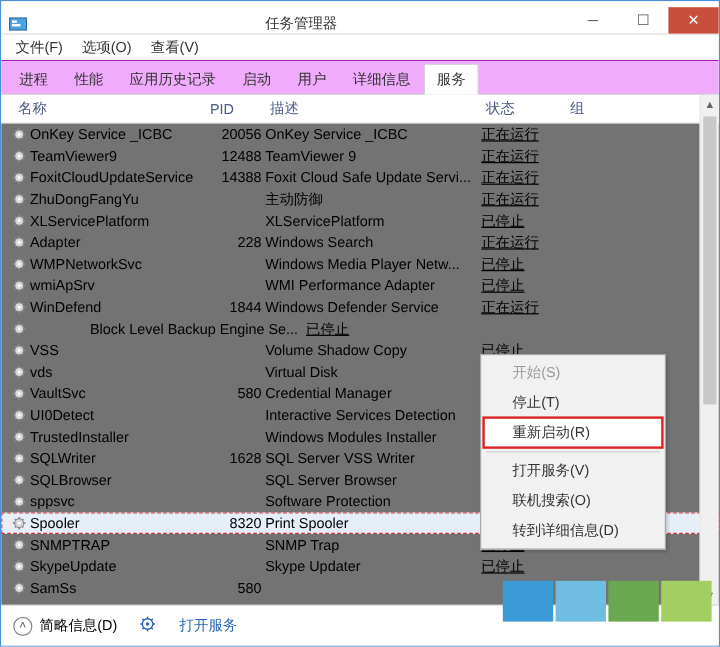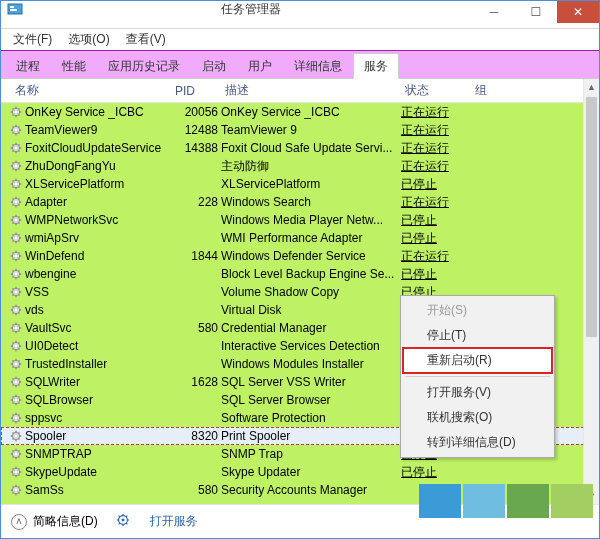--- a/index.html
+++ b/index.html
@@ -1,36 +1,36 @@
 <!DOCTYPE html>
 <html><head>
 <meta charset="utf-8">
 <style>
 * { margin: 0; padding: 0; box-sizing: border-box; font-family: "Microsoft YaHei", "Segoe UI", Tahoma, sans-serif; font-size: 12px; }
 body { background: #fff; }
 .window { width: 600px; height: 539px; background: #fff; border: 1px solid #4a90d9; position: relative; overflow: hidden; }
-.titlebar { height: 28px; background: #fff; display: flex; align-items: flex-start; border-bottom: 1px solid #d8d8d8; }
+.titlebar { height: 28px; background: #fff; display: flex; align-items: flex-end; border-bottom: 1px solid #d8d8d8; }
 .title-icon { width: 16px; height: 16px; margin: 0 6px; display: inline-flex; align-items: center; justify-content: center; }
 .title-text { flex: 1; text-align: center; font-size: 12px; color: #333; }
 .win-controls { display: flex; }
 .win-btn { width: 42px; height: 22px; display: flex; align-items: center; justify-content: center; color: #555; }
 .win-btn.close { background: #c94f3d; color: #fff; }
 .menubar { height: 22px; display: flex; align-items: center; padding: 0 6px; gap: 4px; border-bottom: 1px solid #a21caf; background: #fff; }
 .menubar span { padding: 2px 6px; color: #333; }
 .tabbar { height: 28px; display: flex; align-items: end; background: #f0abfc; border-bottom: 1px solid #ccc; padding-left: 4px; }
 .tab { padding: 4px 10px 3px 10px; border: 1px solid transparent; color: #333; position: relative; top: 1px; }
 .tab.active { border: 1px solid #ccc; border-bottom: 1px solid #fff; background: #fff; border-radius: 2px 2px 0 0; }
 .header-row { height: 24px; display: flex; align-items: center; border-bottom: 1px solid #e5e5e5; padding-left: 8px; background: #fff; }
 .hcol { color: #4a5a88; padding: 2px 6px; }
 .c-name { width: 160px; }
 .c-pid  { width: 50px; text-align: left; padding-right: 12px; }
 .c-desc { width: 180px; }
 .c-stat { width: 70px; }
 .c-grp  { width: 40px; }
-.rows { height: 402px; overflow: hidden; background: #bef264; position: relative; }
+.rows { height: 402px; overflow: hidden; background: #737373; position: relative; }
 .row { height: 18px; display: flex; align-items: center; padding-left: 8px; white-space: nowrap; }
 .row .ico { width: 14px; height: 14px; margin-right: 2px; flex-shrink: 0; position: relative; }
 .row .ico svg { width: 14px; height: 14px; }
 .cell { overflow: hidden; text-overflow: ellipsis; }
 .cell.name { width: 146px; }
 .cell.pid  { width: 50px; text-align: right; padding-right: 3px; }
 .cell.desc { width: 180px; }
 .cell.stat { width: 70px; text-decoration: underline; }
 .row.selected { background: #e6eef8; outline: 1px dashed #c33; outline-offset: -1px; }
 .context-menu { position: absolute; top: 294px; left: 399px; width: 155px; background: #f1f1f1; border: 1px solid #a9a9a9; box-shadow: 2px 2px 3px rgba(0,0,0,.2); padding: 2px; z-index: 10; }
@@ -212,21 +212,20 @@
         <span class="cell stat">正在运行</span>
       </div>
       <div class="row">
         <span class="ico"><svg viewBox="0 0 16 16">
             <circle cx="8" cy="8" r="4.2" fill="#d8d8d8" stroke="#888"></circle>
             <circle cx="8" cy="8" r="1.4" fill="#fff"></circle>
             <g stroke="#888" stroke-width="1.6">
               <path d="M8 2v2M8 12v2M2 8h2M12 8h2M4 4l1 1M11 11l1 1M12 4l-1 1M5 11l-1 1"></path>
             </g>
           </svg></span>
-        <span class="cell name">wbengine</span>
         <span class="cell pid"></span>
         <span class="cell desc">Block Level Backup Engine Se...</span>
         <span class="cell stat">已停止</span>
       </div>
       <div class="row">
         <span class="ico"><svg viewBox="0 0 16 16">
             <circle cx="8" cy="8" r="4.2" fill="#d8d8d8" stroke="#888"></circle>
             <circle cx="8" cy="8" r="1.4" fill="#fff"></circle>
             <g stroke="#888" stroke-width="1.6">
               <path d="M8 2v2M8 12v2M2 8h2M12 8h2M4 4l1 1M11 11l1 1M12 4l-1 1M5 11l-1 1"></path>
@@ -370,21 +369,20 @@
       <div class="row">
         <span class="ico"><svg viewBox="0 0 16 16">
             <circle cx="8" cy="8" r="4.2" fill="#d8d8d8" stroke="#888"></circle>
             <circle cx="8" cy="8" r="1.4" fill="#fff"></circle>
             <g stroke="#888" stroke-width="1.6">
               <path d="M8 2v2M8 12v2M2 8h2M12 8h2M4 4l1 1M11 11l1 1M12 4l-1 1M5 11l-1 1"></path>
             </g>
           </svg></span>
         <span class="cell name">SamSs</span>
         <span class="cell pid">580</span>
-        <span class="cell desc">Security Accounts Manager</span>
         <span class="cell stat"></span>
       </div>
     </div>
 
   <div class="scrollbar">
     <div class="scroll-arrow">▲</div>
     <div class="scroll-thumb"></div>
     <div class="scroll-arrow" style="position:absolute;bottom:0;left:0;right:0">▼</div>
   </div>
 

